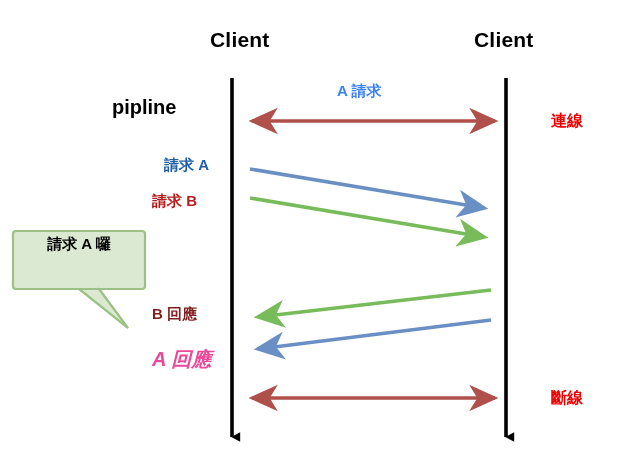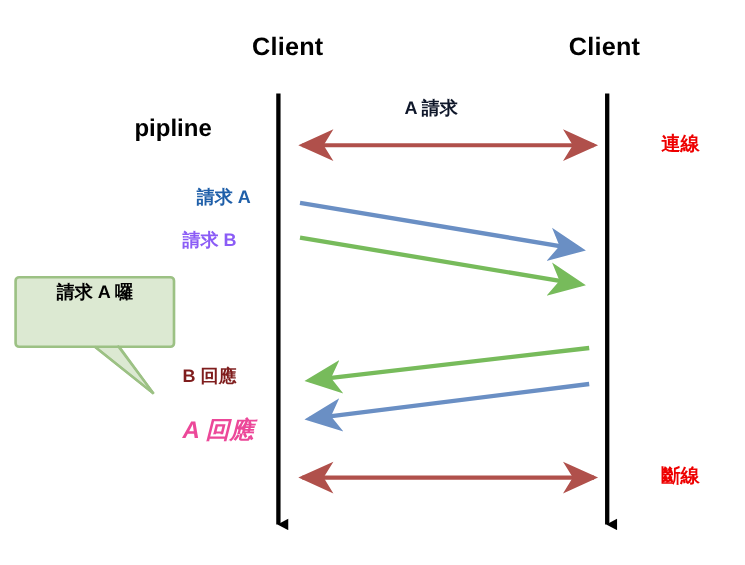--- a/index.html
+++ b/index.html
@@ -36,34 +36,34 @@
     color: #000000;
     letter-spacing: 0.2px;
   }
   .pipline-label {
     font-size: 20px;
     color: #000000;
     text-align: center;
   }
   .msg-top-label {
     font-size: 15px;
-    color: #0f172a;
+    color: #3b82f6;
     text-align: right;
   }
   .side-red {
     font-size: 16px;
     color: #ee0000;
   }
   .req-a {
     font-size: 15px;
     color: #1f5fa9;
   }
   .req-b {
     font-size: 15px;
-    color: #8b5cf6;
+    color: #b91c1c;
   }
   .res-b {
     font-size: 15px;
     color: #7f1d1d;
     text-align: right;
   }
   .res-a {
     font-size: 20px;
     color: #ec4899;
     font-style: italic;

